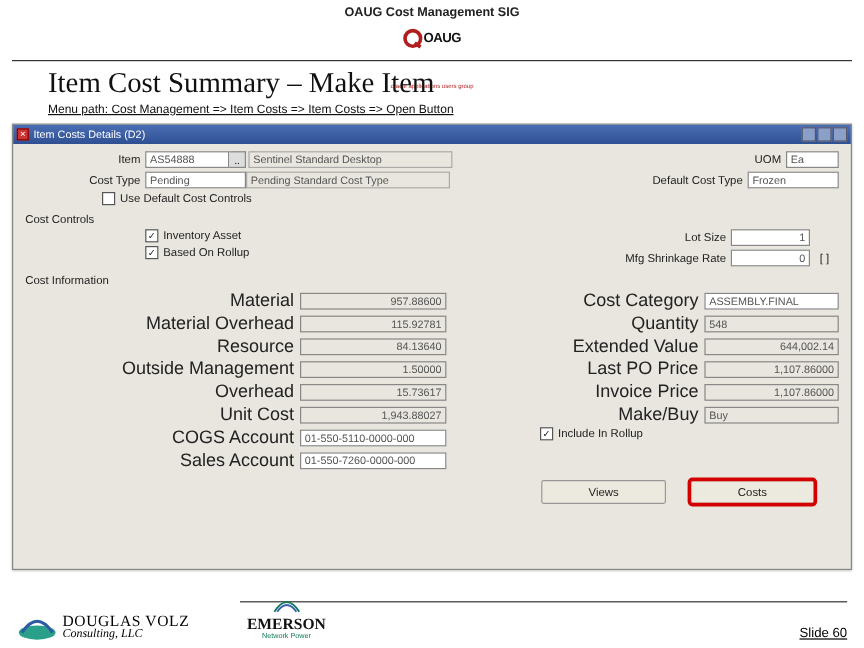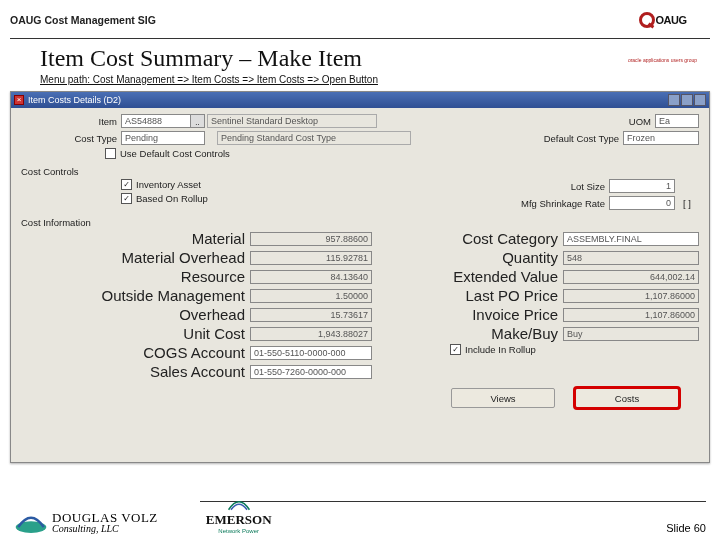--- a/index.html
+++ b/index.html
@@ -1,17 +1,17 @@
 <!DOCTYPE html>
 <html><head>
 <meta charset="utf-8">
 <style>
   * { box-sizing: border-box; margin: 0; padding: 0; }
   body { width: 720px; height: 540px; font-family: Arial, sans-serif; font-size: 10px; background: #fff; position: relative; }
-  .header { display: flex; justify-content: space-between; align-items: center; padding: 4px 10px 0; }
+  .header { display: flex; justify-content: space-between; align-items: center; padding: 4px 10px 0; flex-direction: column; }
   .header-title { font-weight: bold; font-size: 10.5px; color: #222; }
   .logo-oaug { width: 95px; height: 32px; display: flex; flex-direction: column; align-items: center; justify-content: center; gap: 29px; }
   .logo-oaug-top { font-size: 5px; color: #7a1e1e; }
   .logo-oaug-main { display: flex; align-items: center; gap: 1px;}
   .logo-q { width: 16px; height: 16px; border: 3px solid #b01e1e; border-radius: 50%; position: relative; }
   .logo-q::after { content: ""; position: absolute; bottom: -2px; right: -2px; width: 6px; height: 3px; background: #b01e1e; transform: rotate(35deg); }
   .logo-text { font-size: 11px; font-weight: bold; color: #111; letter-spacing: -0.5px; }
   .logo-oaug-sub { font-size: 5px; color: #b01e1e; }
   .hr-top { border: none; border-top: 1px solid #333; margin: 2px 10px 0; }
   .slide-title { font-family: "Times New Roman", serif; font-size: 24px; margin: 6px 0 2px 40px; color: #111; }
@@ -31,36 +31,36 @@
   .inp { background: #fff; border: 1px solid #888; height: 14px; padding: 0 3px; font-size: 9px; color: #555; display: flex; align-items: center; overflow: hidden; white-space: nowrap; }
   .lov-btn { width: 14px; height: 14px; background: #ddd; border: 1px solid #888; border-left: none; display: flex; align-items: center; justify-content: center; font-size: 8px; }
   .cb { width: 11px; height: 11px; border: 1px solid #555; background: #fff; display: inline-flex; align-items: center; justify-content: center; font-size: 8px; margin-right: 4px; }
   .sect { margin-top: 4px; }
   .sect-title { font-size: 9.5px; margin-bottom: 2px; }
   .cost-info-grid { display: flex; gap: 16px; margin-left: 40px; }
   .ci-left, .ci-right { flex: 1; }
   .rown { display: flex; justify-content: flex-end; align-items: center; margin-bottom: 2px; }
   .rown .lbl2 { flex: 0 0 auto; text-align: right; padding-right: 5px; font-size: 15px;}
   .rown .val { width: 122px; height: 14px; }
-  .rown .valr { width: 136px; }
+  .rown .valr { width: 112px; }
   .btnrow { display: flex; justify-content: flex-end; gap: 20px; padding: 6px 20px 0 0; }
   .appbtn { background: #ece9df; border: 1px solid #999; border-radius: 2px; height: 20px; width: 104px; font-size: 9.5px; display: flex; align-items: center; justify-content: center; }
   .highlight { outline: 3px solid #d40000; outline-offset: -1px; }
   .footer { position: absolute; bottom: 6px; left: 0; right: 0; display: flex; align-items: flex-end; justify-content: space-between; padding: 0 14px; }
   .flogo { display: flex; align-items: flex-end; gap: 48px; }
   .dv { display: flex; align-items: center; gap: 4px; }
   .dv-mark { width: 34px; height: 24px; }
   .dv-text { font-family: "Times New Roman", serif; font-size: 10px; line-height: 1; }
   .dv-text .big { font-size: 13px; letter-spacing: 0.5px; }
   .em { display: flex; flex-direction: column; align-items: center; }
   .em-mark { width: 24px; height: 14px; }
   .em-text { font-family: "Times New Roman", serif; font-weight: bold; font-size: 13px; color: #111; }
   .em-sub { font-size: 6px; color: #0a7a5a; }
   .hr-foot { position: absolute; bottom: 38px; left: 200px; right: 14px; border: none; border-top: 1px solid #333; }
-  .slide-num { font-size: 11px; }
+  .slide-num { font-size: 11px; text-decoration: underline; }
   .readonly { background: #e8e6de; }
   .readonly-b { background: #e8e6de; border-color:#aaa;}
 </style>
 </head>
 <body>
 
 <div class="header">
   <div class="header-title">OAUG Cost Management SIG</div>
   <div class="logo-oaug">
     <div class="logo-oaug-top">an affiliate of</div>
@@ -93,23 +93,23 @@
       <div class="pane-left">
         <div class="row">
           <span class="lbl" style="width:100px">Item</span>
           <span class="inp" style="width:70px">AS54888</span>
           <span class="lov-btn">‥</span>
           <span class="inp readonly-b" style="width:170px;margin-left:2px">Sentinel Standard Desktop</span>
         </div>
         <div class="row">
           <span class="lbl" style="width:100px">Cost Type</span>
           <span class="inp" style="width:84px">Pending</span>
-          <span class="inp readonly-b" style="width:194px;margin-left:12px">Pending Standard Cost Type</span>
-        </div>
-        <div class="row" style="margin-left:84px">
+          <span class="inp readonly-b" style="width:170px;margin-left:0">Pending Standard Cost Type</span>
+        </div>
+        <div class="row" style="margin-left:64px">
           <span class="cb"></span>
           <span>Use Default Cost Controls</span>
         </div>
       </div>
       <div class="pane-right">
         <div class="row" style="justify-content:flex-end">
           <span class="lbl">UOM</span>
           <span class="inp" style="width:44px">Ea</span>
         </div>
         <div class="row" style="justify-content:flex-end">

